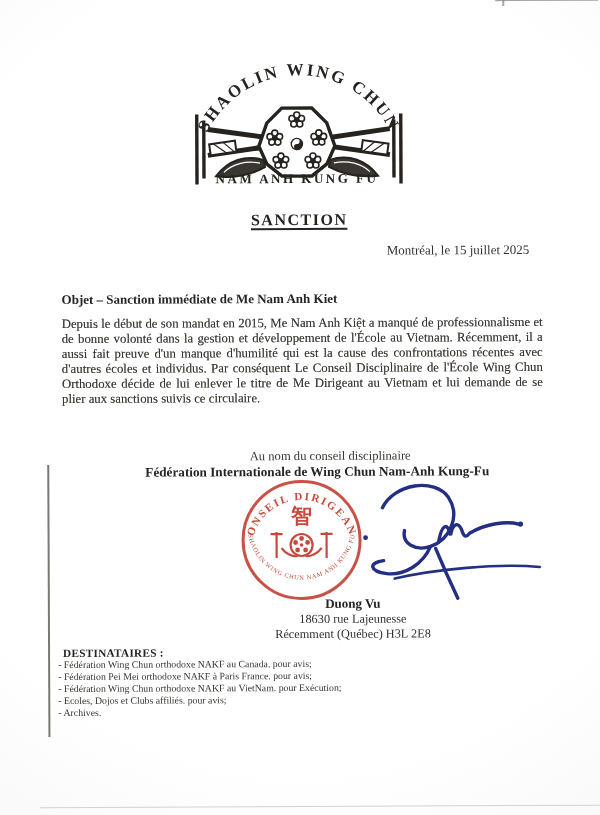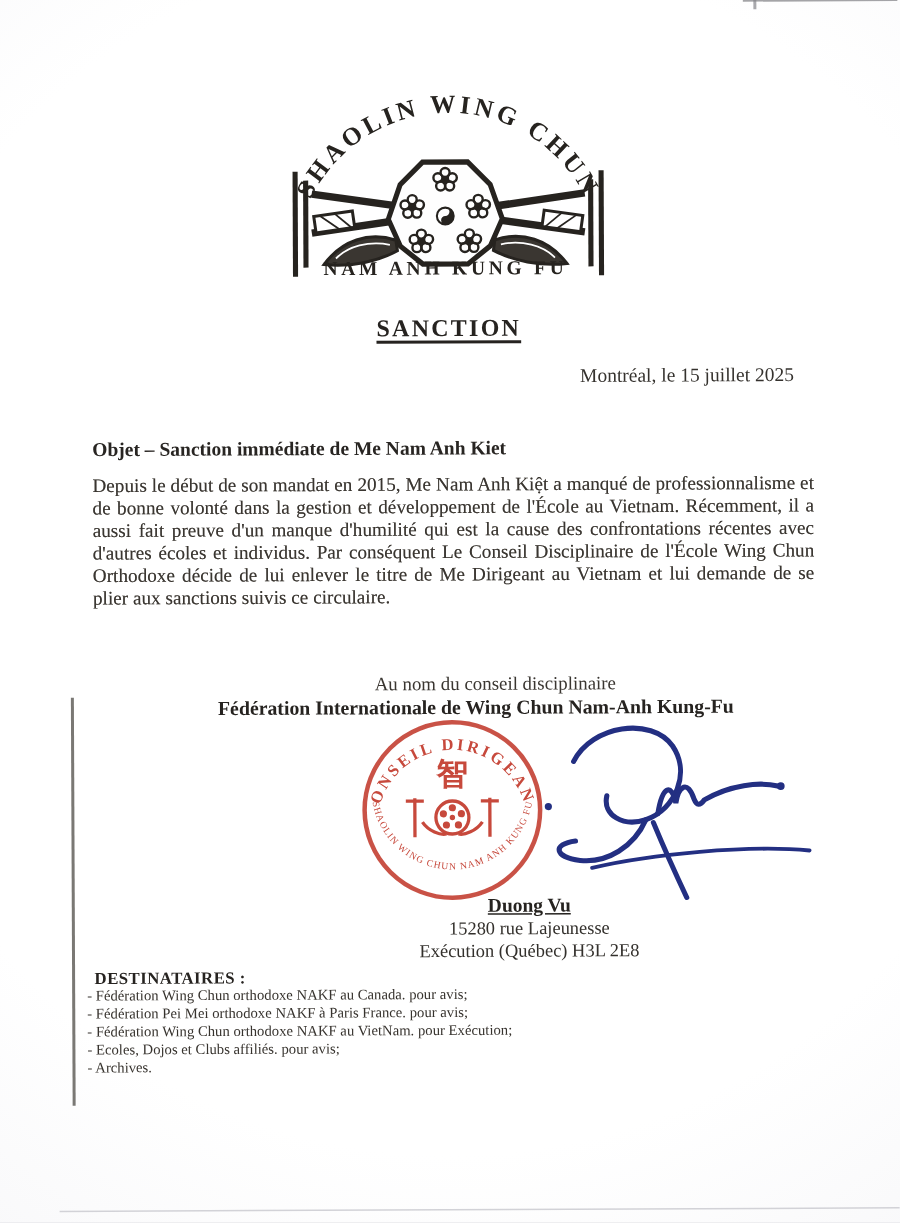--- a/index.html
+++ b/index.html
@@ -33,21 +33,21 @@
   .bodytext{
     position:absolute;left:62px;top:316px;width:481px;
     font-size:12.8px;line-height:14.9px;text-align:justify;color:#3a3631;
     text-shadow:0 0 .4px rgba(60,55,48,.55);
   }
   .closing1{position:absolute;left:130px;top:449px;width:400px;text-align:center;font-size:12.6px;color:#3a3631;}
   .closing2{position:absolute;left:27px;top:464px;width:580px;text-align:center;font-size:13.2px;font-weight:bold;color:#262320;}
   .stamp{position:absolute;left:237px;top:476px;width:128px;height:128px;mix-blend-mode:multiply;opacity:.92;}
   .signature{position:absolute;left:338px;top:478px;width:205px;height:130px;mix-blend-mode:multiply;}
   .signatory{position:absolute;left:252px;top:596px;width:200px;text-align:center;color:#33302c;}
-  .signatory .name{font-weight:bold;font-size:13px;color:#262320;text-decoration:underline;}
+  .signatory .name{font-weight:bold;font-size:13px;color:#262320;}
   .signatory .addr{font-size:12.3px;line-height:14.8px;}
   .fold-line{position:absolute;left:47px;top:464px;width:1.5px;height:272px;background:#63605c;opacity:.85;}
   .recipients{position:absolute;left:57px;top:646px;color:#37332e;}
   .recipients .head{font-weight:bold;font-size:11.2px;margin-left:5px;letter-spacing:.3px;color:#262320;}
   .recipients .item{font-size:9.8px;line-height:11.9px;}
   .edge-top{position:absolute;left:497px;top:0;width:103px;height:2px;background:#85858a;opacity:.75;}
   .edge-notch{position:absolute;left:504px;top:0;width:1.5px;height:7px;background:#85858a;opacity:.7;}
   .edge-bottom{position:absolute;left:38px;top:806px;width:560px;height:1px;background:#d2d2d7;}
   svg text{font-family:"Liberation Serif", serif;}
 </style>
@@ -195,22 +195,22 @@
         <path d="M 92 69 C 84 87 66 98 48 96 C 31 94 29 85 45 83"></path>
         <path d="M 97 71 C 104 88 112 106 119 121"></path>
         <path d="M 100 65 C 103 47 109 44 112 58 C 114 46 120 43 124 55 C 126 60 128 60 131 56 C 148 46 168 44 180 47"></path>
         <circle cx="182" cy="47" r="2.6" fill="#232f82" stroke="none"></circle>
         <path d="M 56 101 C 95 92 160 86 201 90" stroke-width="2.6"></path>
       </g>
     </svg>
 
     <div class="signatory">
       <div class="name">Duong Vu</div>
-      <div class="addr">15280 rue Lajeunesse</div>
-      <div class="addr">Exécution (Québec) H3L 2E8</div>
+      <div class="addr">18630 rue Lajeunesse</div>
+      <div class="addr">Récemment (Québec) H3L 2E8</div>
     </div>
 
     <div class="fold-line"></div>
 
     <div class="recipients">
       <div class="head">DESTINATAIRES :</div>
       <div class="item">- Fédération Wing Chun orthodoxe NAKF au  Canada. pour avis;</div>
       <div class="item">- Fédération Pei Mei  orthodoxe NAKF  à Paris France. pour avis;</div>
       <div class="item">- Fédération Wing Chun orthodoxe NAKF au  VietNam. pour Exécution;</div>
       <div class="item">- Ecoles, Dojos et Clubs affiliés. pour avis;</div>

